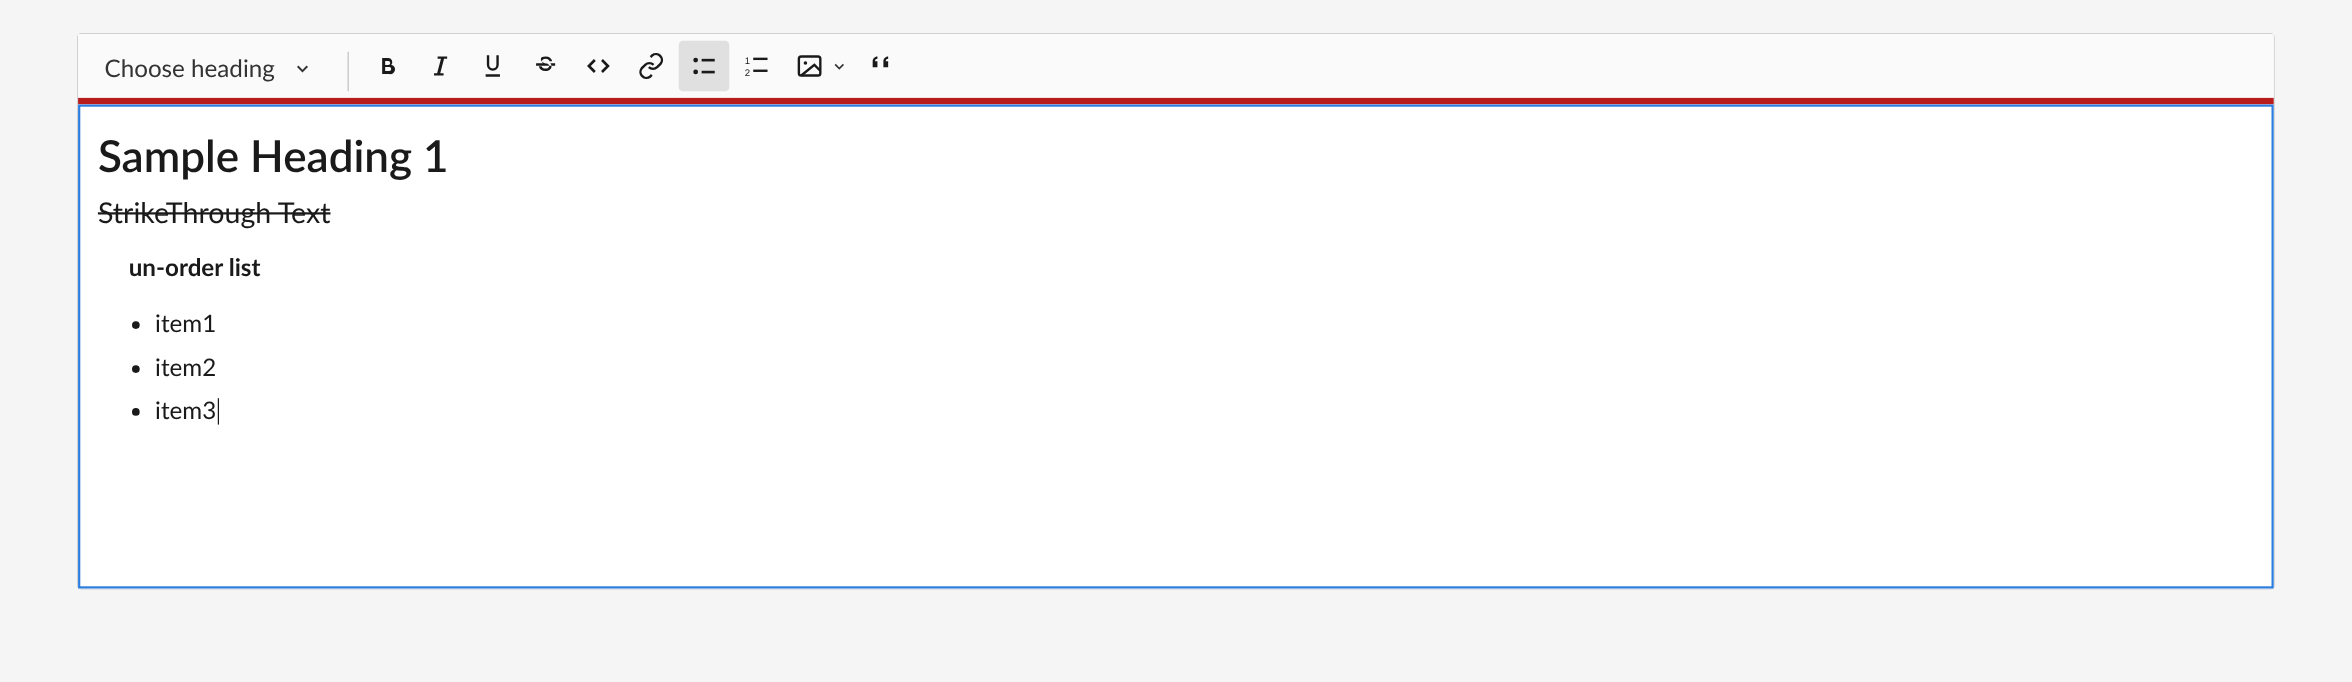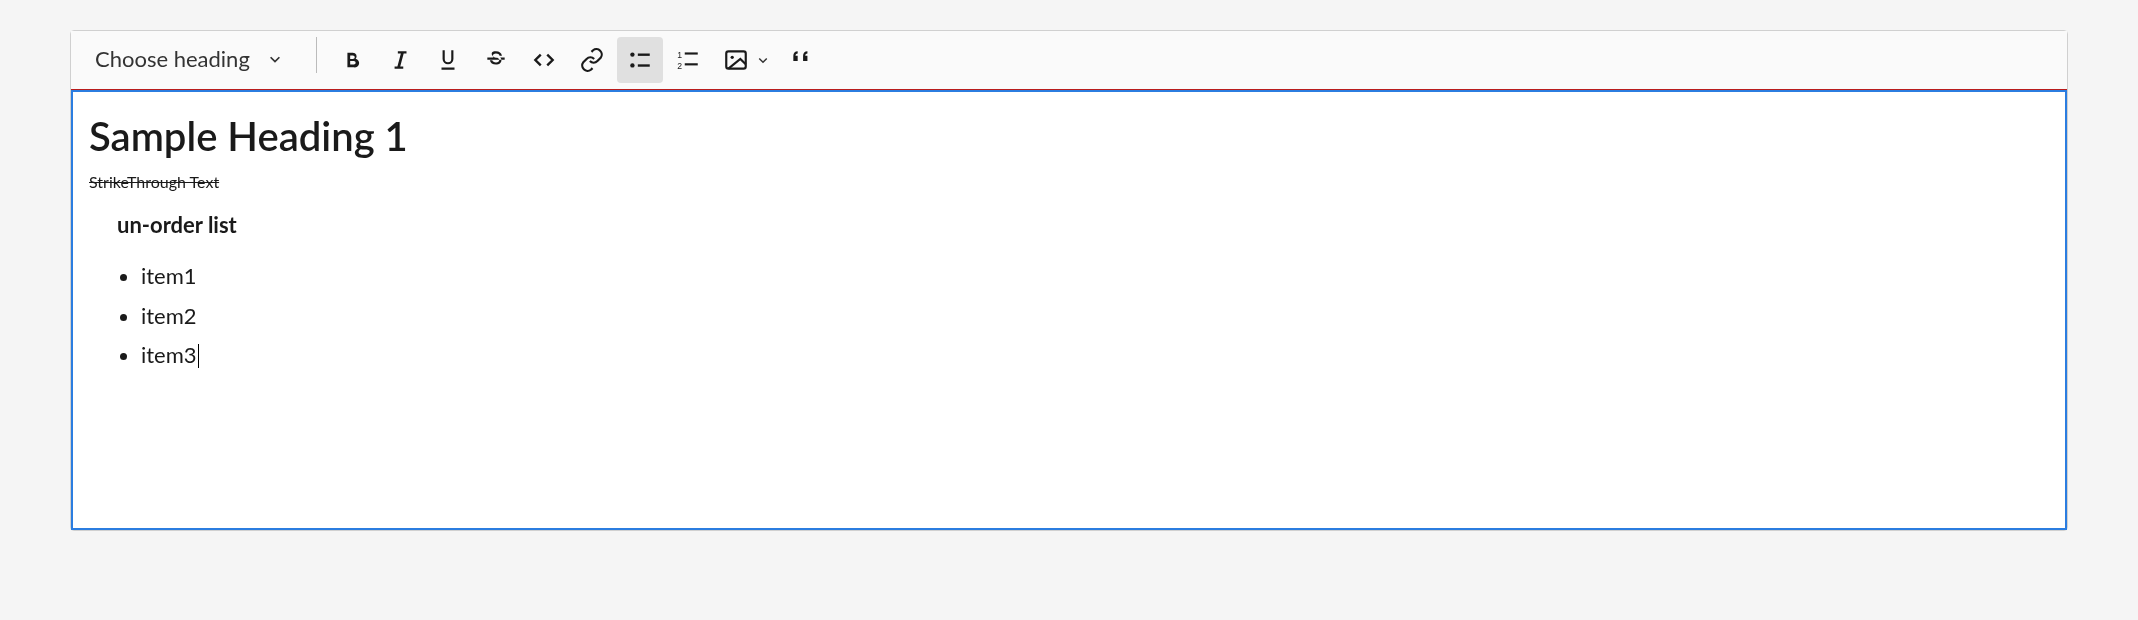--- a/index.html
+++ b/index.html
@@ -12,23 +12,23 @@
       background: #f5f5f5;
       padding: 30px 70px;
     }
     .editor-wrapper {
       background: #fff;
       border: 1px solid #d0d0d0;
       border-radius: 4px;
     }
     .toolbar {
       display: flex;
-      align-items: flex-start;
+      align-items: flex-end;
       padding: 6px 10px;
-      border-bottom: 1px solid #b91c1c;
+      border-bottom: 6px solid #b91c1c;
       background: #fafafa;
       gap: 2px;
     }
     .heading-select {
       display: flex;
       align-items: center;
       padding: 8px 14px;
       font-size: 22px;
       color: #333;
       cursor: pointer;
@@ -89,21 +89,21 @@
       margin: 0;
       background: #fff;
     }
     .editor-content h1 {
       font-size: 40px;
       font-weight: 600;
       color: #1a1a1a;
       margin-bottom: 12px;
     }
     .editor-content .strike {
-      font-size: 16px;
+      font-size: 26px;
       color: #1a1a1a;
       text-decoration: line-through;
       margin-bottom: 20px;
     }
     .editor-content .bold-para {
       font-size: 22px;
       font-weight: 700;
       color: #1a1a1a;
       margin-bottom: 18px;
       margin-left: 28px;

